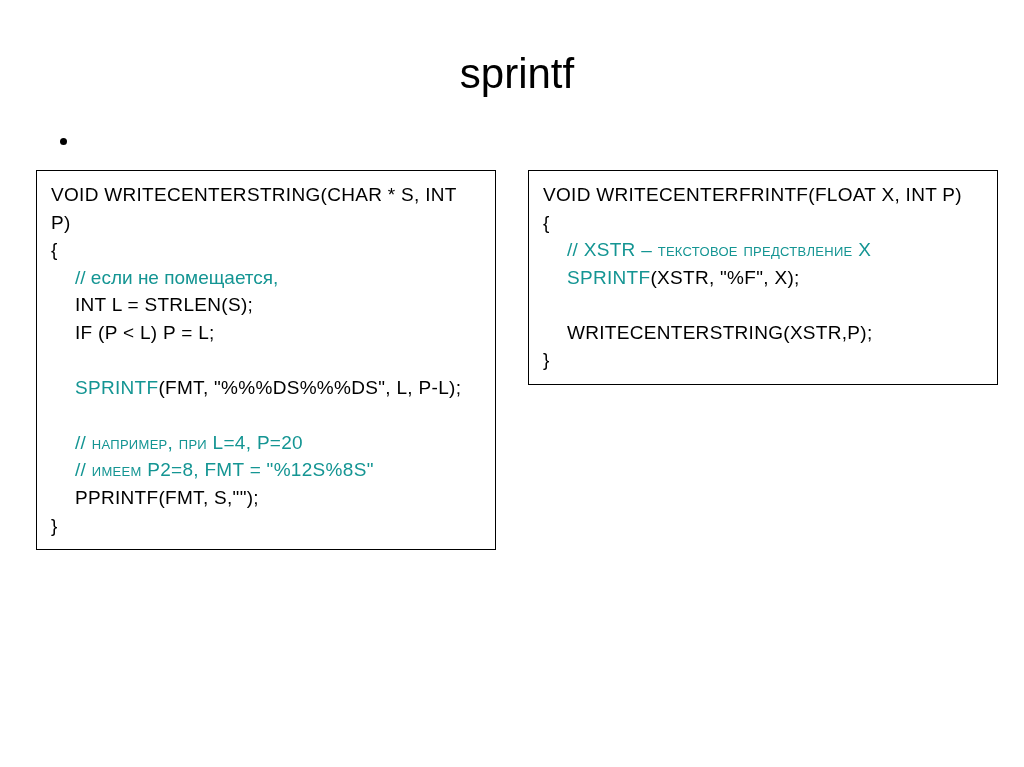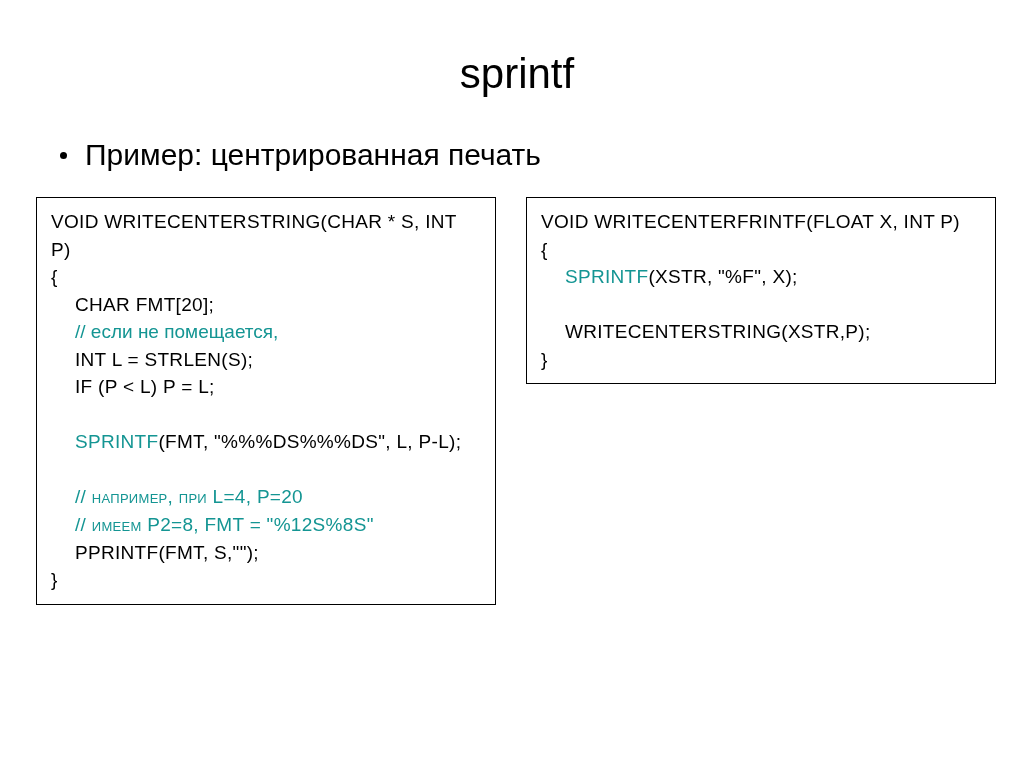--- a/index.html
+++ b/index.html
@@ -2,62 +2,61 @@
 <html><head>
 <meta charset="utf-8">
 <style>
   * { margin: 0; padding: 0; box-sizing: border-box; }
   html, body { width: 1024px; height: 767px; background: #fff; font-family: Arial, Helvetica, sans-serif; color: #000; }
   .slide { width: 1024px; height: 607px; position: relative; padding: 40px 20px 30px 30px; }
   .title { text-align: center; font-size: 42px; font-weight: 400; margin-top: 10px; margin-bottom: 40px; }
   .bullet-row { display: flex; align-items: center; margin-left: 30px; margin-bottom: 25px; }
   .bullet-dot { width: 7px; height: 7px; background: #000; border-radius: 50%; margin-right: 18px; flex-shrink: 0; }
   .bullet-text { font-size: 30px; }
-  .boxes { display: flex; gap: 30px; padding: 0 6px; }
+  .boxes { display: flex; gap: 30px; padding: 0 6px; justify-content: space-between; }
   .codebox { border: 1px solid #000; padding: 10px 14px; font-size: 19px; line-height: 1.45; font-family: Arial, Helvetica, sans-serif; }
   .codebox.left { flex: 0 0 460px; }
   .codebox.right { flex: 0 0 470px; align-self: flex-start; }
   .smallcaps { font-variant: small-caps; letter-spacing: 0.3px; }
   .teal { color: #149593; }
   .blank { height: 1.45em; }
   .indent { padding-left: 24px; }
 </style>
 </head>
 <body>
 
 <div class="slide">
 
   <div class="title">sprintf</div>
 
   <div class="bullet-row">
     <div class="bullet-dot"></div>
-    <div class="bullet-text">Пример: центрированная печать</div>
   </div>
 
   <div class="boxes">
 
     <div class="codebox left">
       <div class="smallcaps"><span>V</span><span>OID </span><span>W</span><span>RITE</span><span>C</span><span>ENTER</span><span>S</span><span>TRING</span><span>(</span><span>CHAR</span><span> * </span><span>S</span><span>, </span><span>INT P</span><span>)</span></div>
       <div>{</div>
-      <div class="indent smallcaps"><span>C</span><span>HAR FMT</span><span>[20];</span></div>
       <div class="indent teal">// если не помещается,</div>
       <div class="indent smallcaps"><span>I</span><span>NT L</span><span> = </span><span>STRLEN</span><span>(</span><span>S</span><span>);</span></div>
       <div class="indent smallcaps"><span>IF </span><span>(</span><span>P</span><span> &lt; </span><span>L</span><span>) </span><span>P</span><span> = </span><span>L</span><span>;</span></div>
       <div class="blank"></div>
       <div class="indent smallcaps"><span class="teal">S</span><span class="teal">PRINTF</span><span>(</span><span>FMT</span><span>, "%%%</span><span>DS</span><span>%%%</span><span>DS</span><span>", </span><span>L</span><span>, </span><span>P</span><span>-</span><span>L</span><span>);</span></div>
       <div class="blank"></div>
       <div class="indent teal smallcaps"><span>// например, при </span><span>L</span><span>=4, </span><span>P</span><span>=20</span></div>
       <div class="indent teal smallcaps"><span>// имеем </span><span>P</span><span>2=8, </span><span>FMT</span><span> = "%12</span><span>S</span><span>%8</span><span>S</span><span>"</span></div>
       <div class="indent smallcaps"><span>P</span><span>PRINTF</span><span>(</span><span>FMT</span><span>, </span><span>S</span><span>,"");</span></div>
       <div>}</div>
     </div>
 
     <div class="codebox right">
       <div class="smallcaps"><span>V</span><span>OID </span><span>W</span><span>RITE</span><span>C</span><span>ENTER</span><span>F</span><span>RINTF</span><span>(</span><span>FLOAT X</span><span>, </span><span>INT P</span><span>)</span></div>
       <div>{</div>
+      <div class="indent teal smallcaps"><span>// </span><span>XSTR</span><span> – текстовое предствление </span><span>X</span></div>
       <div class="indent smallcaps"><span class="teal">S</span><span class="teal">PRINTF</span><span>(</span><span>XSTR</span><span>, "%</span><span>F</span><span>", </span><span>X</span><span>);</span></div>
       <div class="blank"></div>
       <div class="indent smallcaps"><span>W</span><span>RITE</span><span>C</span><span>ENTER</span><span>S</span><span>TRING</span><span>(</span><span>XSTR</span><span>,</span><span>P</span><span>);</span></div>
       <div>}</div>
     </div>
 
   </div>
 </div>
 
 </body></html>

